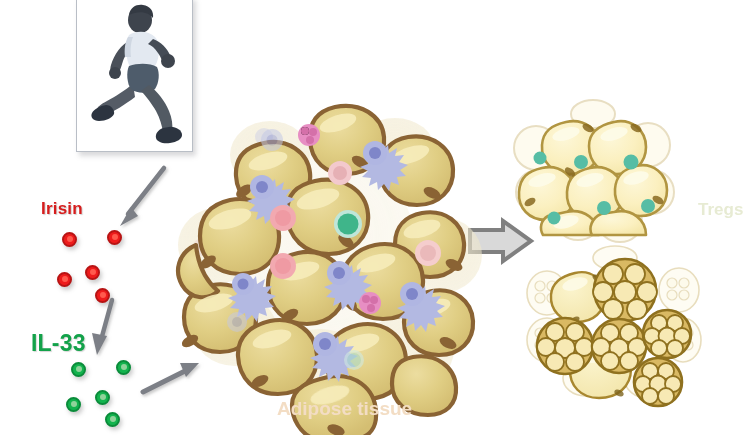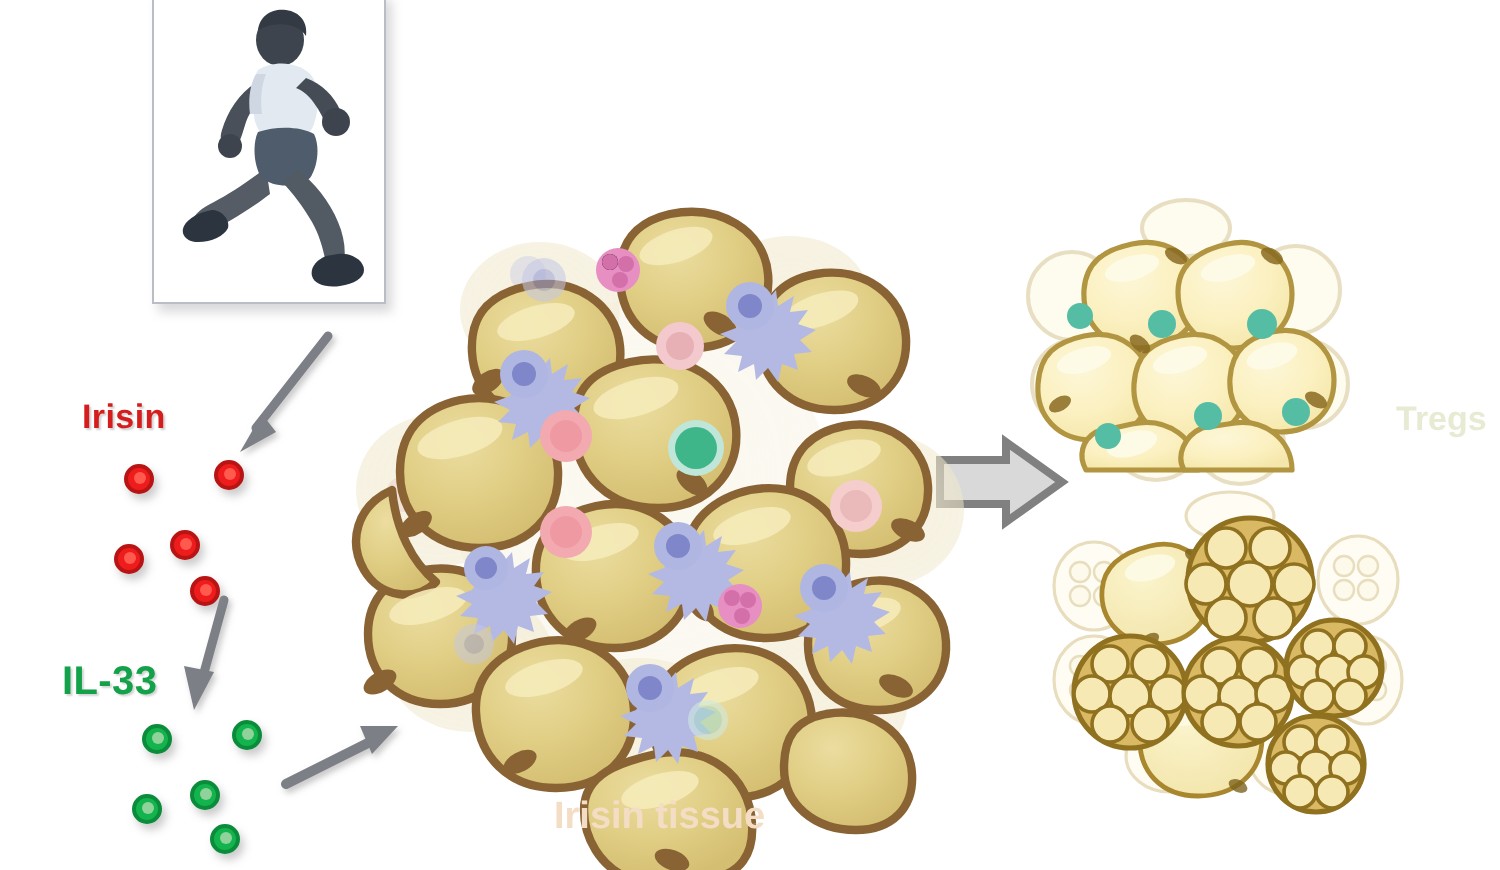--- a/index.html
+++ b/index.html
@@ -20,21 +20,21 @@
     border:1px solid #b9bec6;
     box-shadow:3px 4px 5px rgba(120,120,125,.28);
     box-sizing:border-box;
   }
   #runner-svg{position:absolute;left:0;top:0;}
 
   
   .lbl{white-space:nowrap;font-weight:bold;}
   #label-irisin{left:41px;top:199px;font-size:17px;color:#d61d1d;letter-spacing:.2px;
      text-shadow:1px 1px 1px rgba(150,150,150,.45);}
-  #label-il33{left:31px;top:330px;font-size:20px;color:#13a24a;letter-spacing:.2px;
+  #label-il33{left:31px;top:330px;font-size:23px;color:#13a24a;letter-spacing:.2px;
      text-shadow:1px 1px 1px rgba(150,150,150,.4);}
   #label-adipose{left:277px;top:398px;font-size:19px;color:#f3ddc4;font-weight:bold;}
   #label-tregs{left:678px;top:200px;font-size:17px;color:#e7ebd3;font-weight:bold;margin-left:20px;}
 
   
   .dot{border-radius:50%;box-shadow:2px 3px 4px rgba(140,140,140,.45);}
   .dot-irisin{width:15px;height:15px;background:#ee1c1c;
       border:2.5px solid #b81414;box-sizing:border-box;}
   .dot-irisin::after{content:"";display:block;width:6px;height:6px;margin:2px auto 0;
       border-radius:50%;background:#ff5a4d;}
@@ -446,16 +446,16 @@
           <circle cx="131" cy="136" r="8.5"></circle>
         <circle cx="146" cy="136" r="8"></circle>
         <circle cx="123" cy="148" r="8"></circle>
           <circle cx="139" cy="148" r="8"></circle>
       </g>
     </g>
   </svg>
 
   <div class="abs lbl" id="label-irisin">Irisin</div>
   <div class="abs lbl" id="label-il33">IL-33</div>
-  <div class="abs lbl" id="label-adipose">Irisin tissue</div>
+  <div class="abs lbl" id="label-adipose">Adipose tissue</div>
   <div class="abs lbl" id="label-tregs">Tregs</div>
 
 </div>
 
 </body></html>

